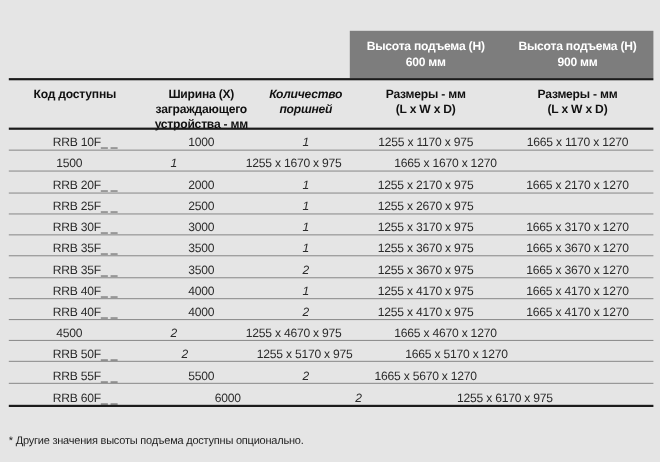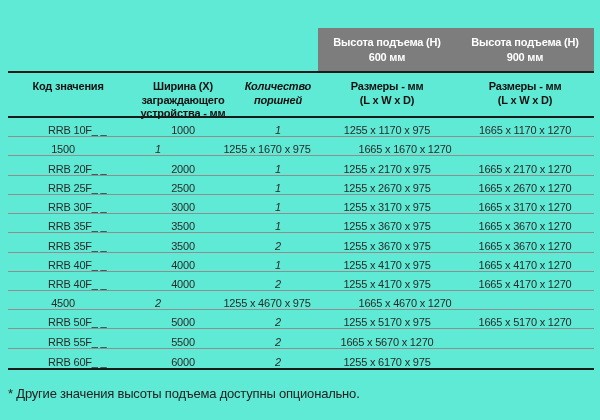--- a/index.html
+++ b/index.html
@@ -3,21 +3,21 @@
 <meta charset="utf-8">
 <style>
   html, body { margin: 0; padding: 0; }
   body {
     width: 600px; height: 420px;
     background: #ffffff;
     font-family: "Liberation Sans", sans-serif;
     color: #2b2b2b;
     overflow: hidden;
   }
-  .page { position: relative; width: 600px; height: 420px; background: #5eead4; }
+  .page { position: relative; width: 600px; height: 420px; background: #e5e5e5; }
 
   
   .banner {
     position: absolute; left: 318px; top: 28px; width: 276px; height: 43px;
     background: #7d7d7d; display: flex;
   }
   .banner-cell {
     width: 50%; display: flex; flex-direction: column;
     justify-content: center; align-items: center;
     color: #ffffff; font-weight: bold; font-size: 11px; line-height: 15px;
@@ -48,31 +48,31 @@
   .col-pistons { width: 80px; font-style: italic;  }
   .col-d600    { width: 138px; }
   .col-d900    { width: 138px; }
 
   
   .tbody { position: absolute; left: 8px; top: 118px; width: 586px; }
   .tr {
     display: flex; height: 19.23px; align-items: flex-end;
     border-bottom: 1px solid #8f8f8f; box-sizing: border-box;
   }
-  .tr:last-child { border-bottom: none; }
+  .tr:last-child { border-bottom: none; gap: 24px; }
   .td {
     font-size: 11px; color: #2b2b2b; text-align: center;
     letter-spacing: -0.2px; white-space: nowrap; box-sizing: border-box;
   }
   .td.col-code { text-align: left; padding-left: 40px; }
 
   
   .footnote {
-    position: absolute; left: 8px; top: 386px;
-    font-size: 13px; color: #222222; letter-spacing: -0.2px;
+    position: absolute; left: 8px; top: 396px;
+    font-size: 10px; color: #222222; letter-spacing: -0.2px;
   }
 </style>
 </head>
 <body>
 
 <div class="page">
 
   <div class="banner">
     <div class="banner-cell">
       <div>Высота подъема (H)</div>
@@ -81,21 +81,21 @@
     <div class="banner-cell">
       <div>Высота подъема (H)</div>
       <div>900 мм</div>
     </div>
   </div>
 
   <div class="rule rule-top"></div>
 
   <div class="thead">
     <div class="th col-code">
-      <div>Код значения</div>
+      <div>Код доступны</div>
     </div>
     <div class="th col-width">
       <div>Ширина (X)</div>
       <div>заграждающего</div>
       <div>устройства - мм</div>
     </div>
     <div class="th col-pistons">
       <div>Количество</div>
       <div>поршней</div>
     </div>
@@ -130,21 +130,20 @@
         <div class="td col-width">2000</div>
         <div class="td col-pistons">1</div>
         <div class="td col-d600">1255 x 2170 x 975</div>
         <div class="td col-d900">1665 x 2170 x 1270</div>
       </div>
       <div class="tr">
         <div class="td col-code">RRB 25F_ _</div>
         <div class="td col-width">2500</div>
         <div class="td col-pistons">1</div>
         <div class="td col-d600">1255 x 2670 x 975</div>
-        <div class="td col-d900">1665 x 2670 x 1270</div>
       </div>
       <div class="tr">
         <div class="td col-code">RRB 30F_ _</div>
         <div class="td col-width">3000</div>
         <div class="td col-pistons">1</div>
         <div class="td col-d600">1255 x 3170 x 975</div>
         <div class="td col-d900">1665 x 3170 x 1270</div>
       </div>
       <div class="tr">
         <div class="td col-code">RRB 35F_ _</div>
@@ -175,21 +174,20 @@
         <div class="td col-d900">1665 x 4170 x 1270</div>
       </div>
       <div class="tr">
         <div class="td col-width">4500</div>
         <div class="td col-pistons">2</div>
         <div class="td col-d600">1255 x 4670 x 975</div>
         <div class="td col-d900">1665 x 4670 x 1270</div>
       </div>
       <div class="tr">
         <div class="td col-code">RRB 50F_ _</div>
-        <div class="td col-width">5000</div>
         <div class="td col-pistons">2</div>
         <div class="td col-d600">1255 x 5170 x 975</div>
         <div class="td col-d900">1665 x 5170 x 1270</div>
       </div>
       <div class="tr">
         <div class="td col-code">RRB 55F_ _</div>
         <div class="td col-width">5500</div>
         <div class="td col-pistons">2</div>
         <div class="td col-d900">1665 x 5670 x 1270</div>
       </div>

